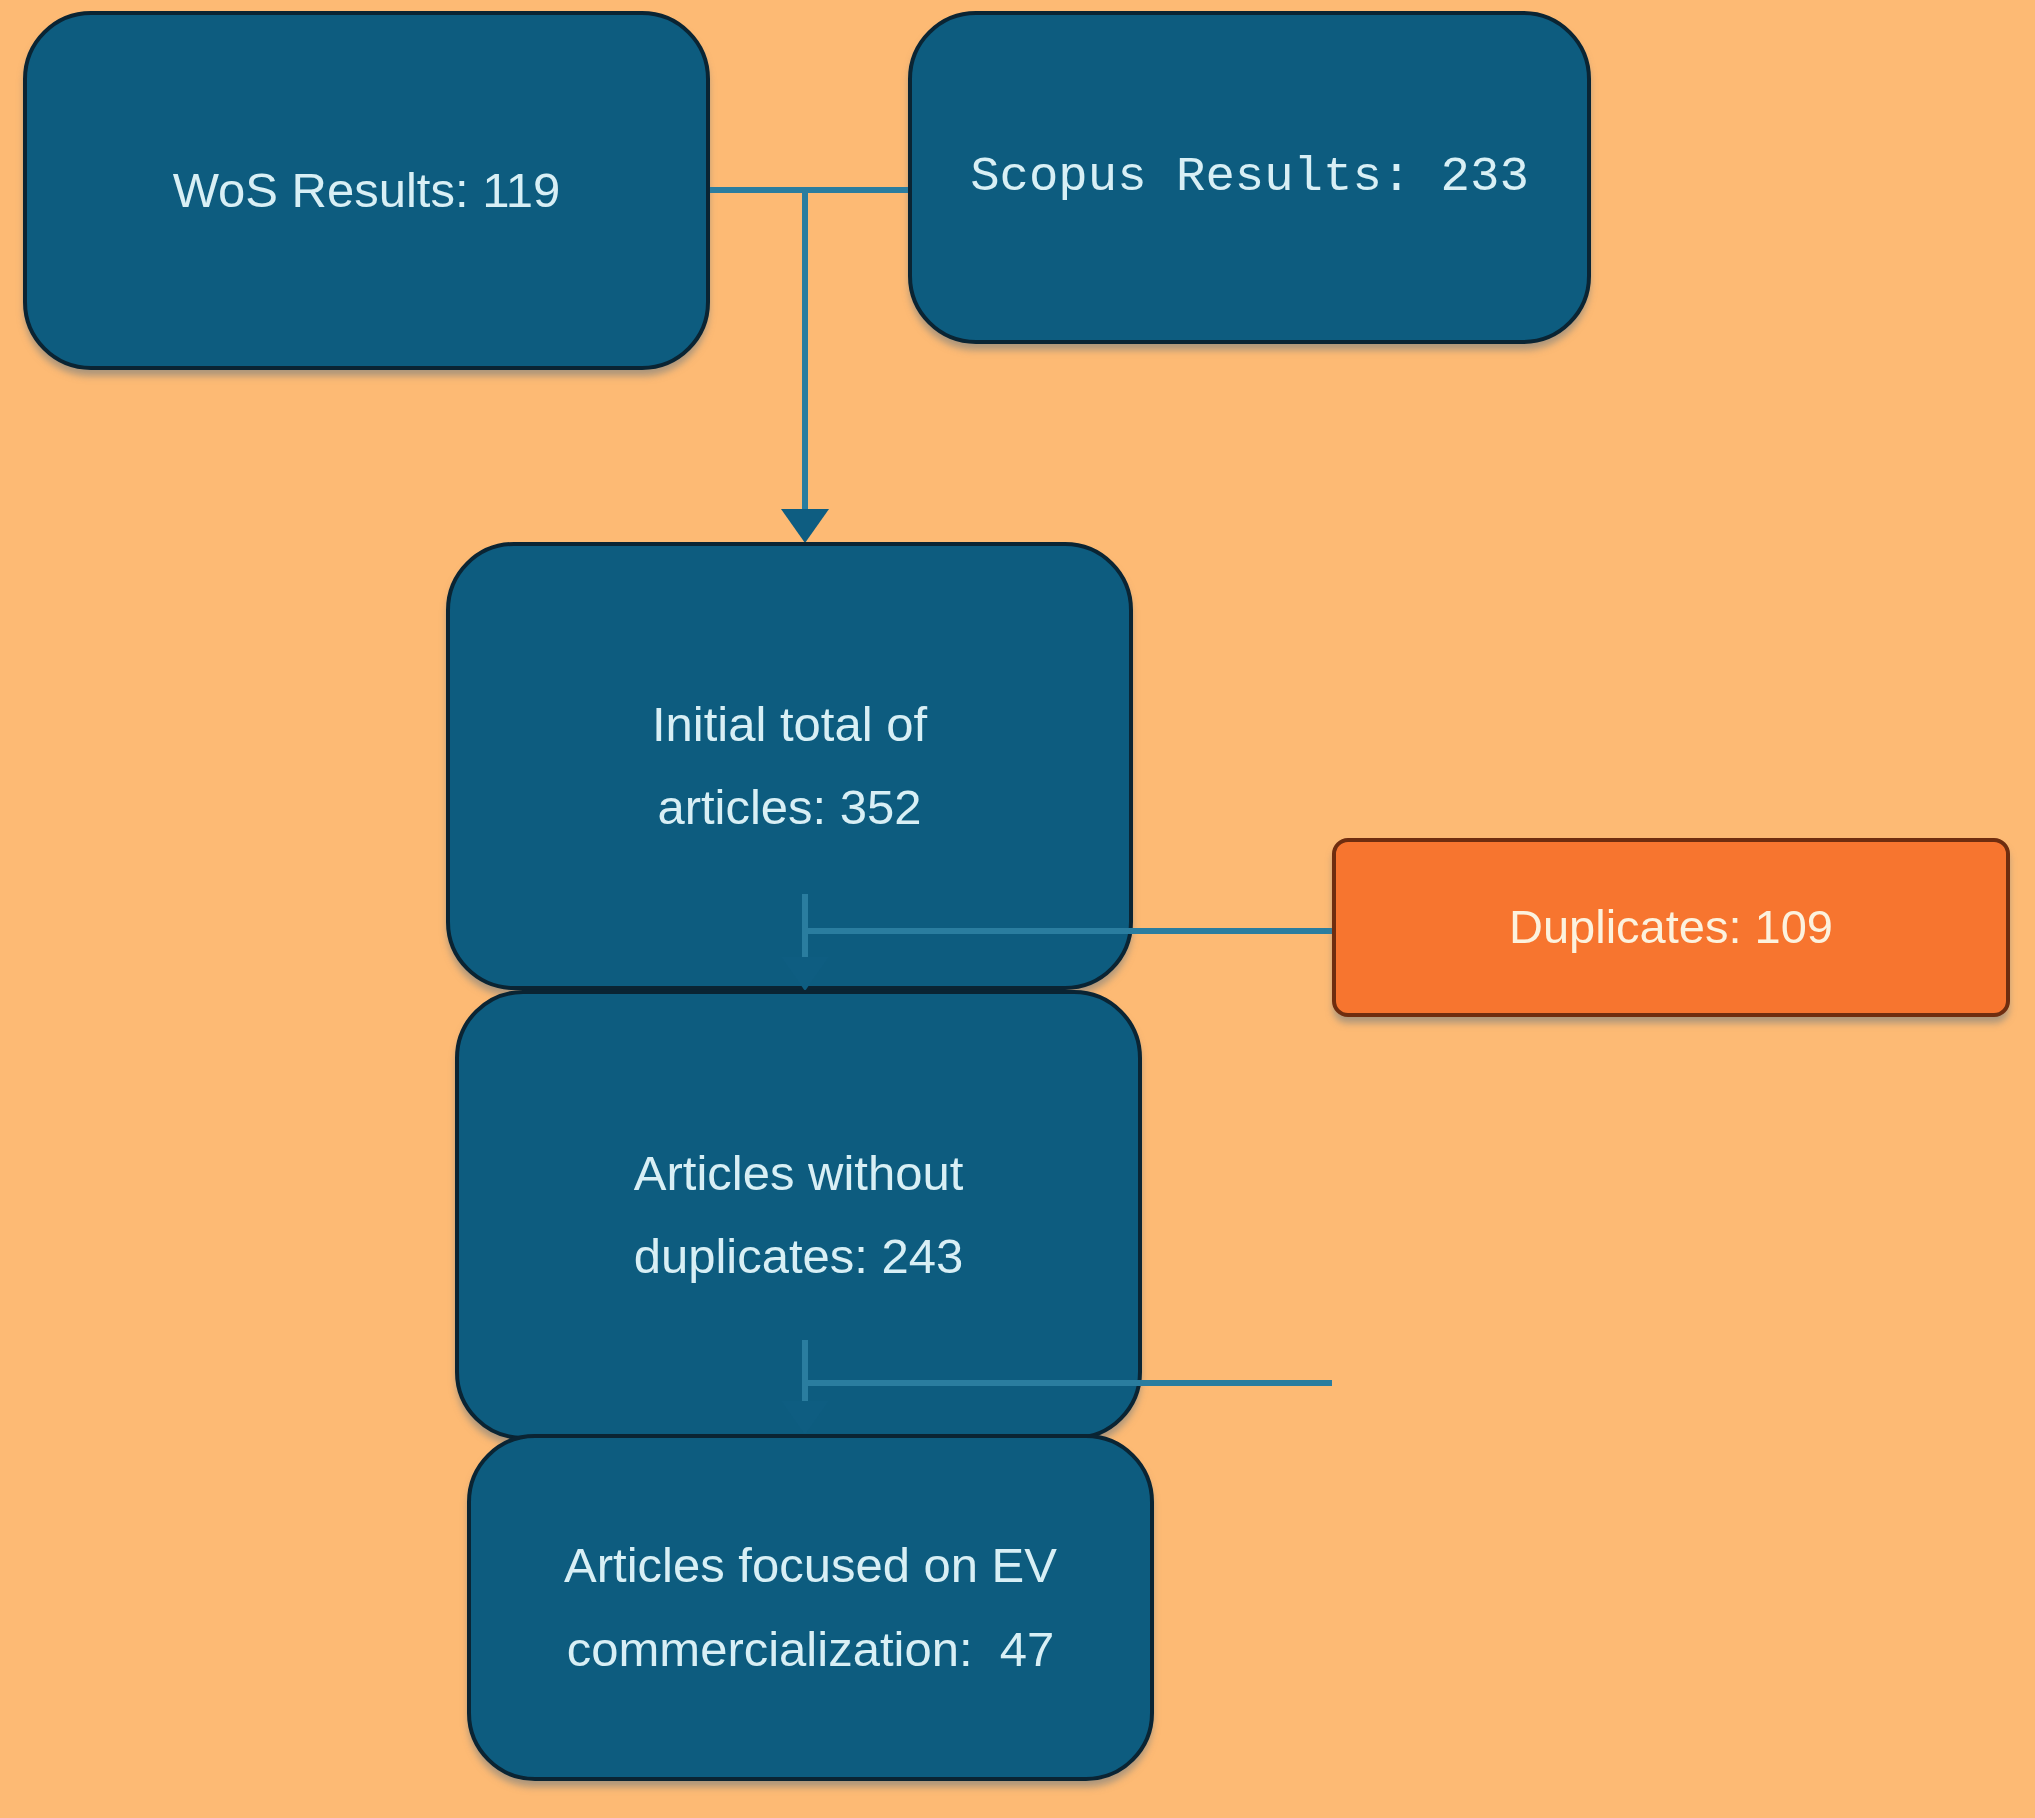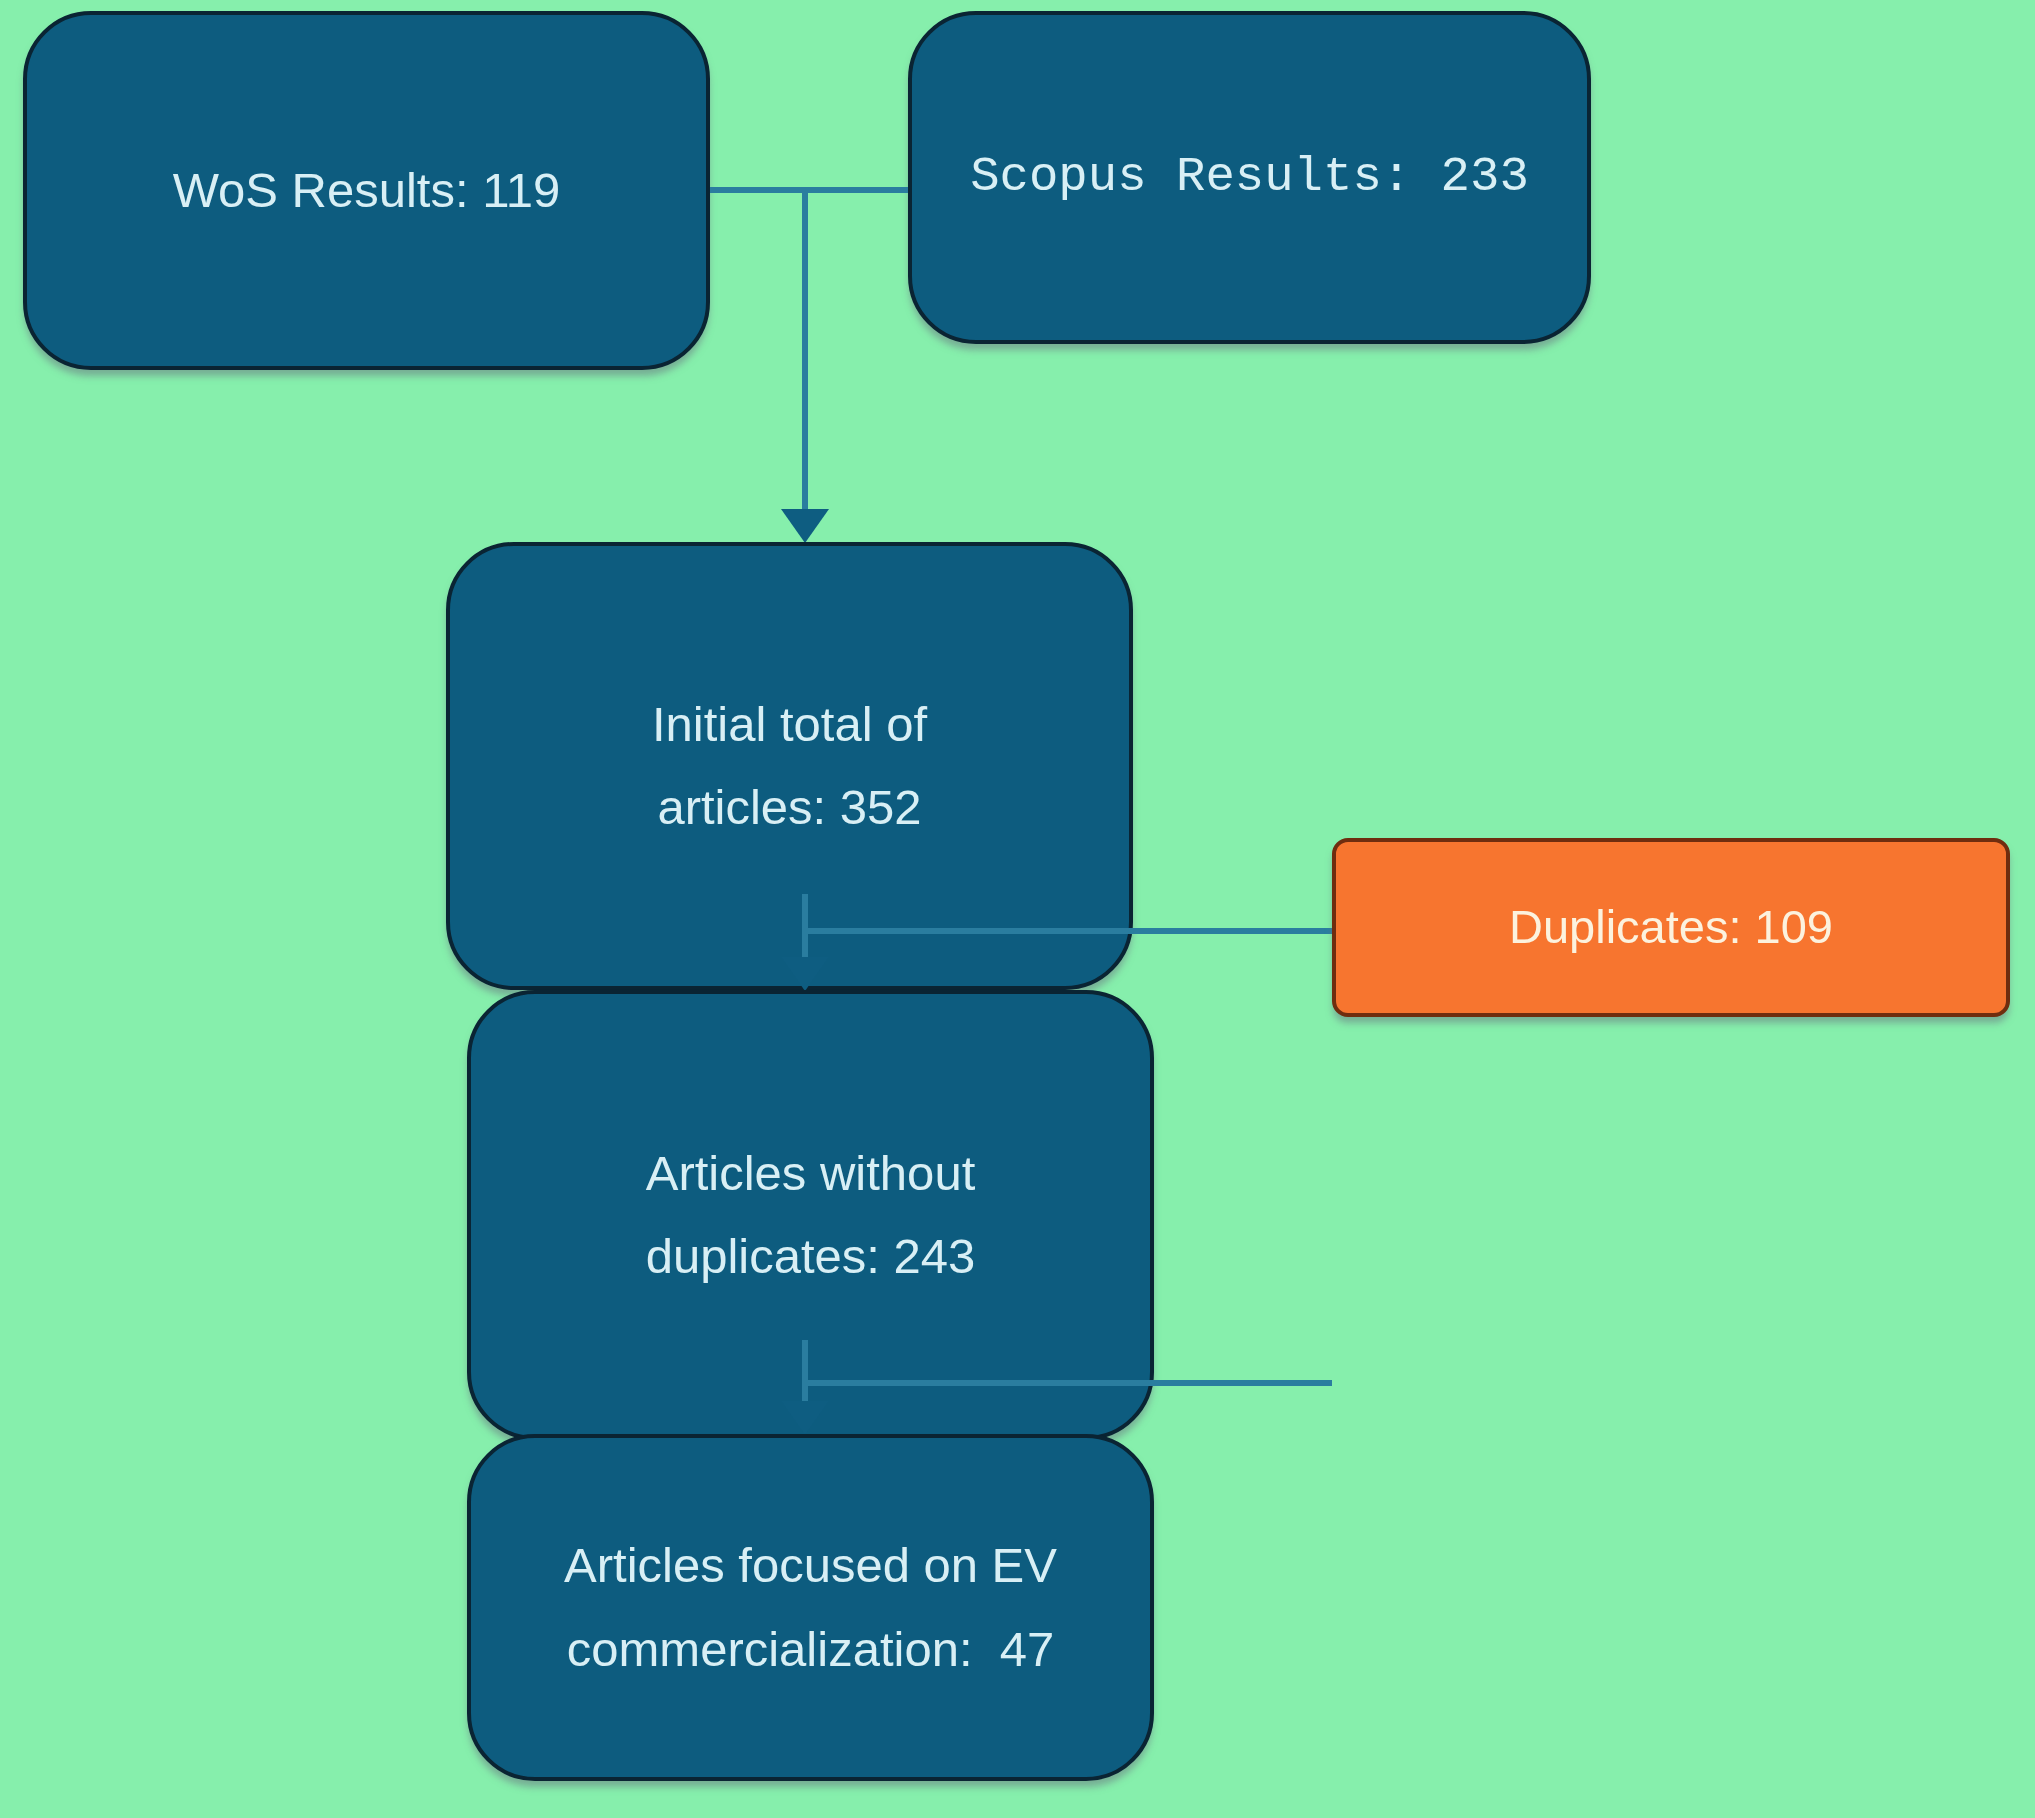--- a/index.html
+++ b/index.html
@@ -5,21 +5,21 @@
   html, body {
     margin: 0;
     padding: 0;
     background: #ffffff;
     font-family: "Liberation Sans", sans-serif;
   }
   .canvas {
     position: relative;
     width: 2035px;
     height: 1819px;
-    background: #86efac;
+    background: #fdba74;
     overflow: hidden;
   }
   
   .node {
     position: absolute;
     box-sizing: border-box;
     display: flex;
     align-items: center;
     justify-content: center;
     text-align: center;
@@ -40,21 +40,21 @@
     border-radius: 16px;
     color: #fcf2de;
     font-size: 47px;
     line-height: 1.62;
   }
   
   .node-wos        { left: 23px;   top: 10.7px;   width: 687px; height: 359px; }
   .node-scopus     { left: 908px; top: 10.7px;   width: 683px; height: 333px; font-family: Liberation Mono, monospace; }
   .node-initial    { left: 446px;  top: 542px;  width: 687px; height: 448px; }
   .node-duplicates { left: 1332px; top: 838px; width: 678px; height: 179px; }
-  .node-nodup      { left: 467px;  top: 990px; width: 687px; height: 450px; }
+  .node-nodup      { left: 455px;  top: 990px; width: 687px; height: 450px; text-align: right; }
   .node-exclusion  { left: 1332px; top: 1295px; width: 678px; height: 177px; }
   .node-final      { left: 467px;  top: 1434px; width: 687px; height: 347px; font-size: 46px; }
   
   .line {
     position: absolute;
     background: #2a7d9f;
   }
   .line-h1      { left: 710px;  top: 187px;  width: 198px; height: 6.1px; }
   .line-v1      { left: 802px; top: 190px;  width: 6.1px;   height: 324px; }
   .line-branch1 { left: 805px; top: 928px; width: 527px; height: 6.1px; }

